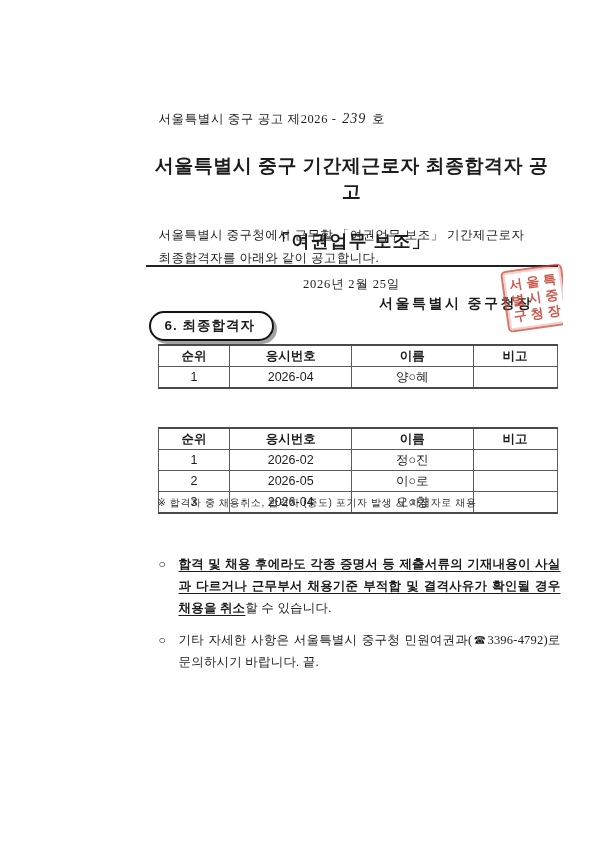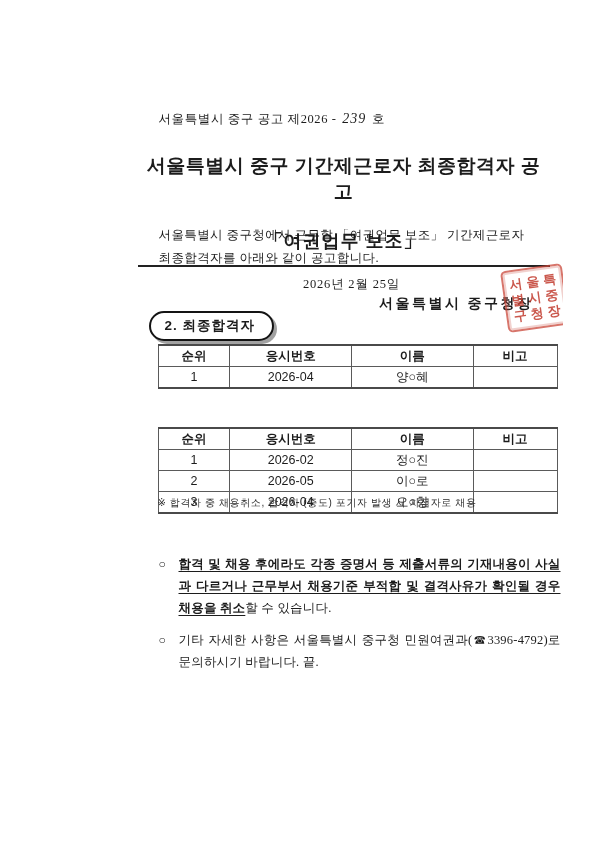--- a/index.html
+++ b/index.html
@@ -26,21 +26,21 @@
   .notice-no .handwritten {
     font-style: italic;
     font-size: 14px;
     letter-spacing: 1px;
     padding: 0 2px;
   }
 
   
   .title-block {
     position: absolute;
-    left: 92px;
+    left: 100px;
     top: 153px;
     width: 412px;
     text-align: center;
     font-family: "Liberation Sans", "DejaVu Sans", sans-serif;
     font-weight: bold;
     border-bottom: 2px solid #222;
     padding-bottom: 12px;
   }
   .title-line1 { font-size: 19px; letter-spacing: 0.5px; }
   .title-line2 { font-size: 18px; margin-top: 24px; letter-spacing: 1px; }
@@ -212,21 +212,21 @@
   <div class="date-line">2026년 2월 25일</div>
 
   <div class="issuer">서울특별시 중구청장</div>
 
   <div class="seal">
     <div>서울특</div>
     <div>별시중</div>
     <div>구청장</div>
   </div>
 
-  <div class="pill pill-1">2. 최종합격자</div>
+  <div class="pill pill-1">6. 최종합격자</div>
 
   <table class="tbl tbl-1">
     <colgroup>
       <col class="col-rank">
         <col class="col-no">
         <col class="col-name">
         <col class="col-note">
     </colgroup>
     <thead>
       <tr>

